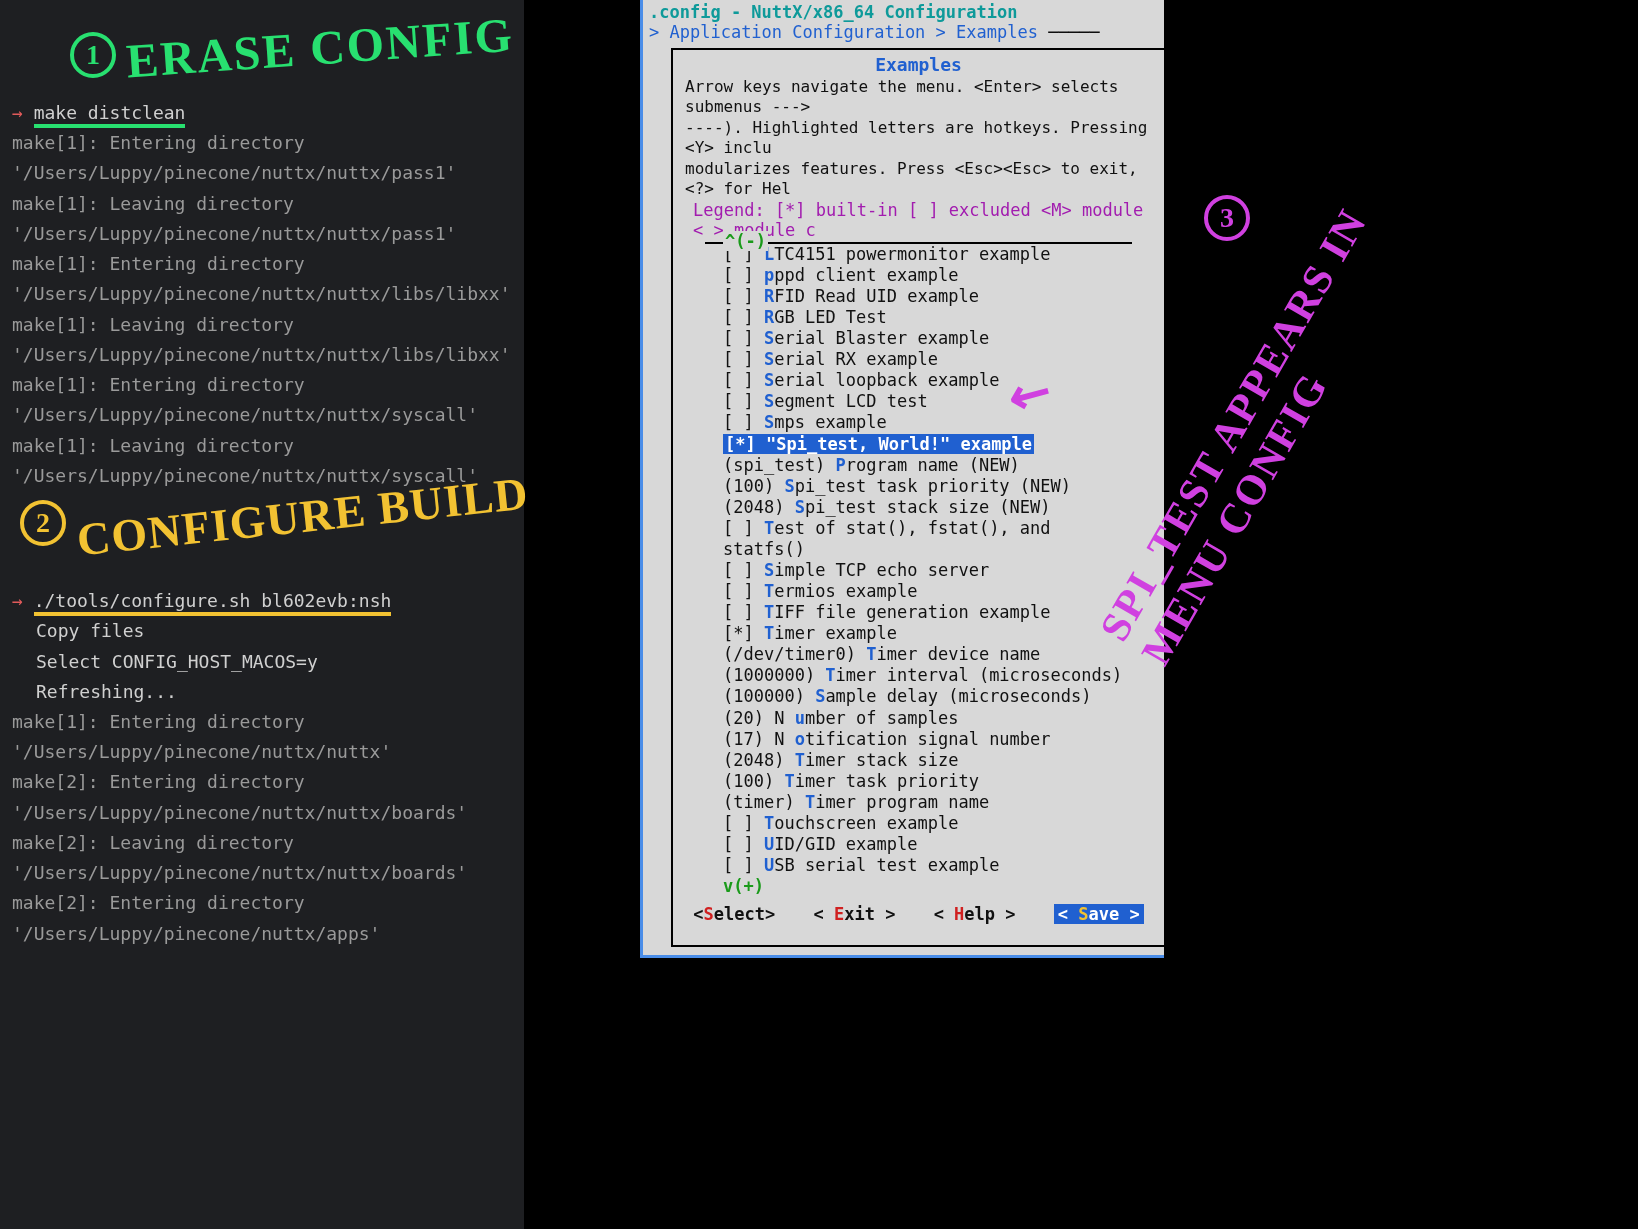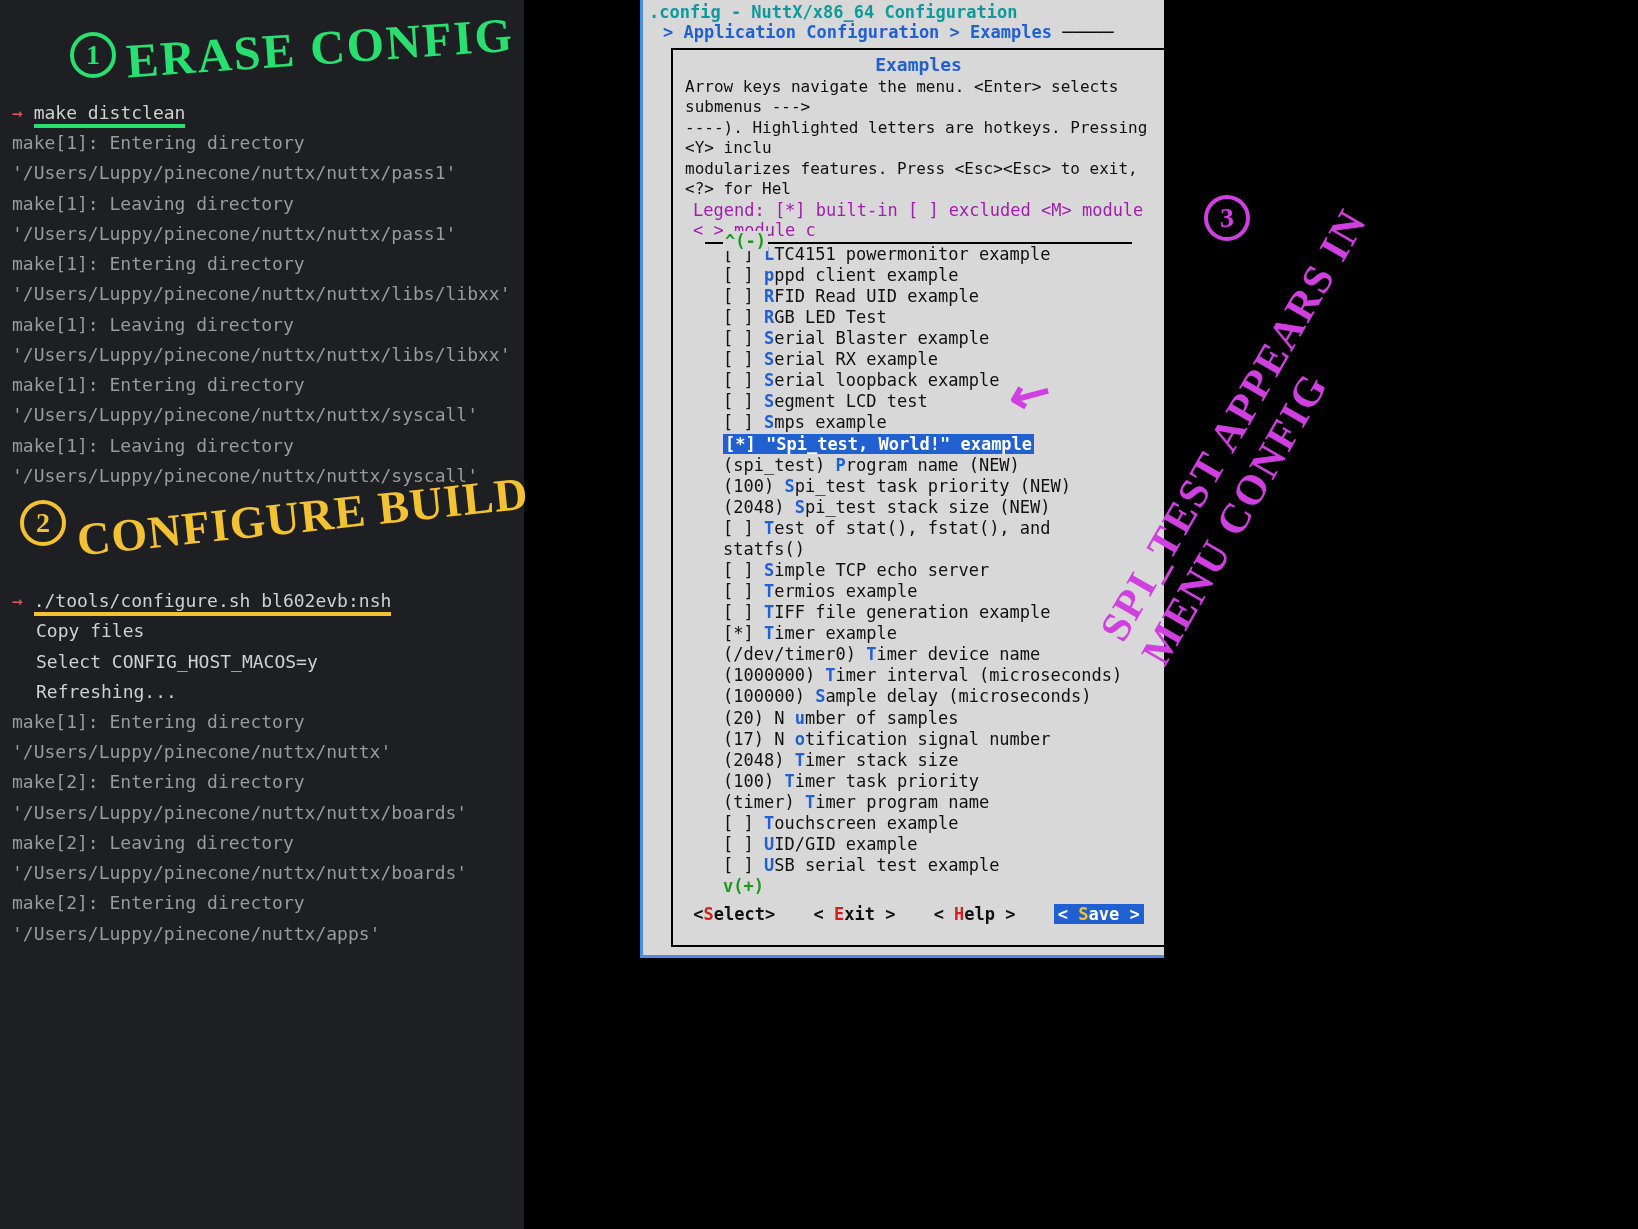--- a/index.html
+++ b/index.html
@@ -8,21 +8,21 @@
 .term .prompt { color:#e05a5a; }
 .term .cmd { color:#d0d0d0; }
 .term .out { color:#9a9a9a; }
 .term .ul-green { border-bottom:4px solid #28e070; padding-bottom:1px; }
 .term .ul-yellow { border-bottom:4px solid #f2c232; padding-bottom:1px; }
 .term-gap { height:95px; }
 
 .menu { position:absolute; left:640px; top:0; width:524px; height:958px; background:#4a8de8; }
 .menu-inner { position:absolute; left:3px; top:0; right:0; bottom:3px; background:#d8d8d8; }
 .menu-title { color:#0e9a9a; font-weight:bold; padding:2px 6px 0; font-size:17px; }
-.menu-bread { color:#2060d0; font-weight:bold; padding:0 20px; font-size:17px; }
+.menu-bread { color:#2060d0; font-weight:normal; padding:0 6px; font-size:17px; }
 .menu-bread .gt { color:#2060d0; }
 .menu-body { position:absolute; left:28px; top:48px; right:0; bottom:8px; background:#d8d8d8; border:2px solid #000; border-right:none; }
 .menu-heading { text-align:center; color:#2060d0; font-weight:bold; font-size:18px; padding:4px 0 2px; }
 .menu-help { color:#111; padding:0 12px; font-size:16px; line-height:1.28; }
 .menu-legend { color:#a21caf; padding:0 20px; font-size:17px; }
 .menu-list-box { position:relative; margin:2px 32px 0; border-top:2px solid #000; padding-top:0; }
 .scroll-up { color:#1a9a1a; font-weight:bold; position:absolute; left:18px; top:-13px; background:#d8d8d8; padding:0 2px; }
 .scroll-down { color:#1a9a1a; font-weight:bold; padding-left:18px; }
 .menu-item { color:#111; font-size:17px; line-height:1.24; padding-left:18px; }
 .menu-item .hot { color:#2060d0; font-weight:bold; }

